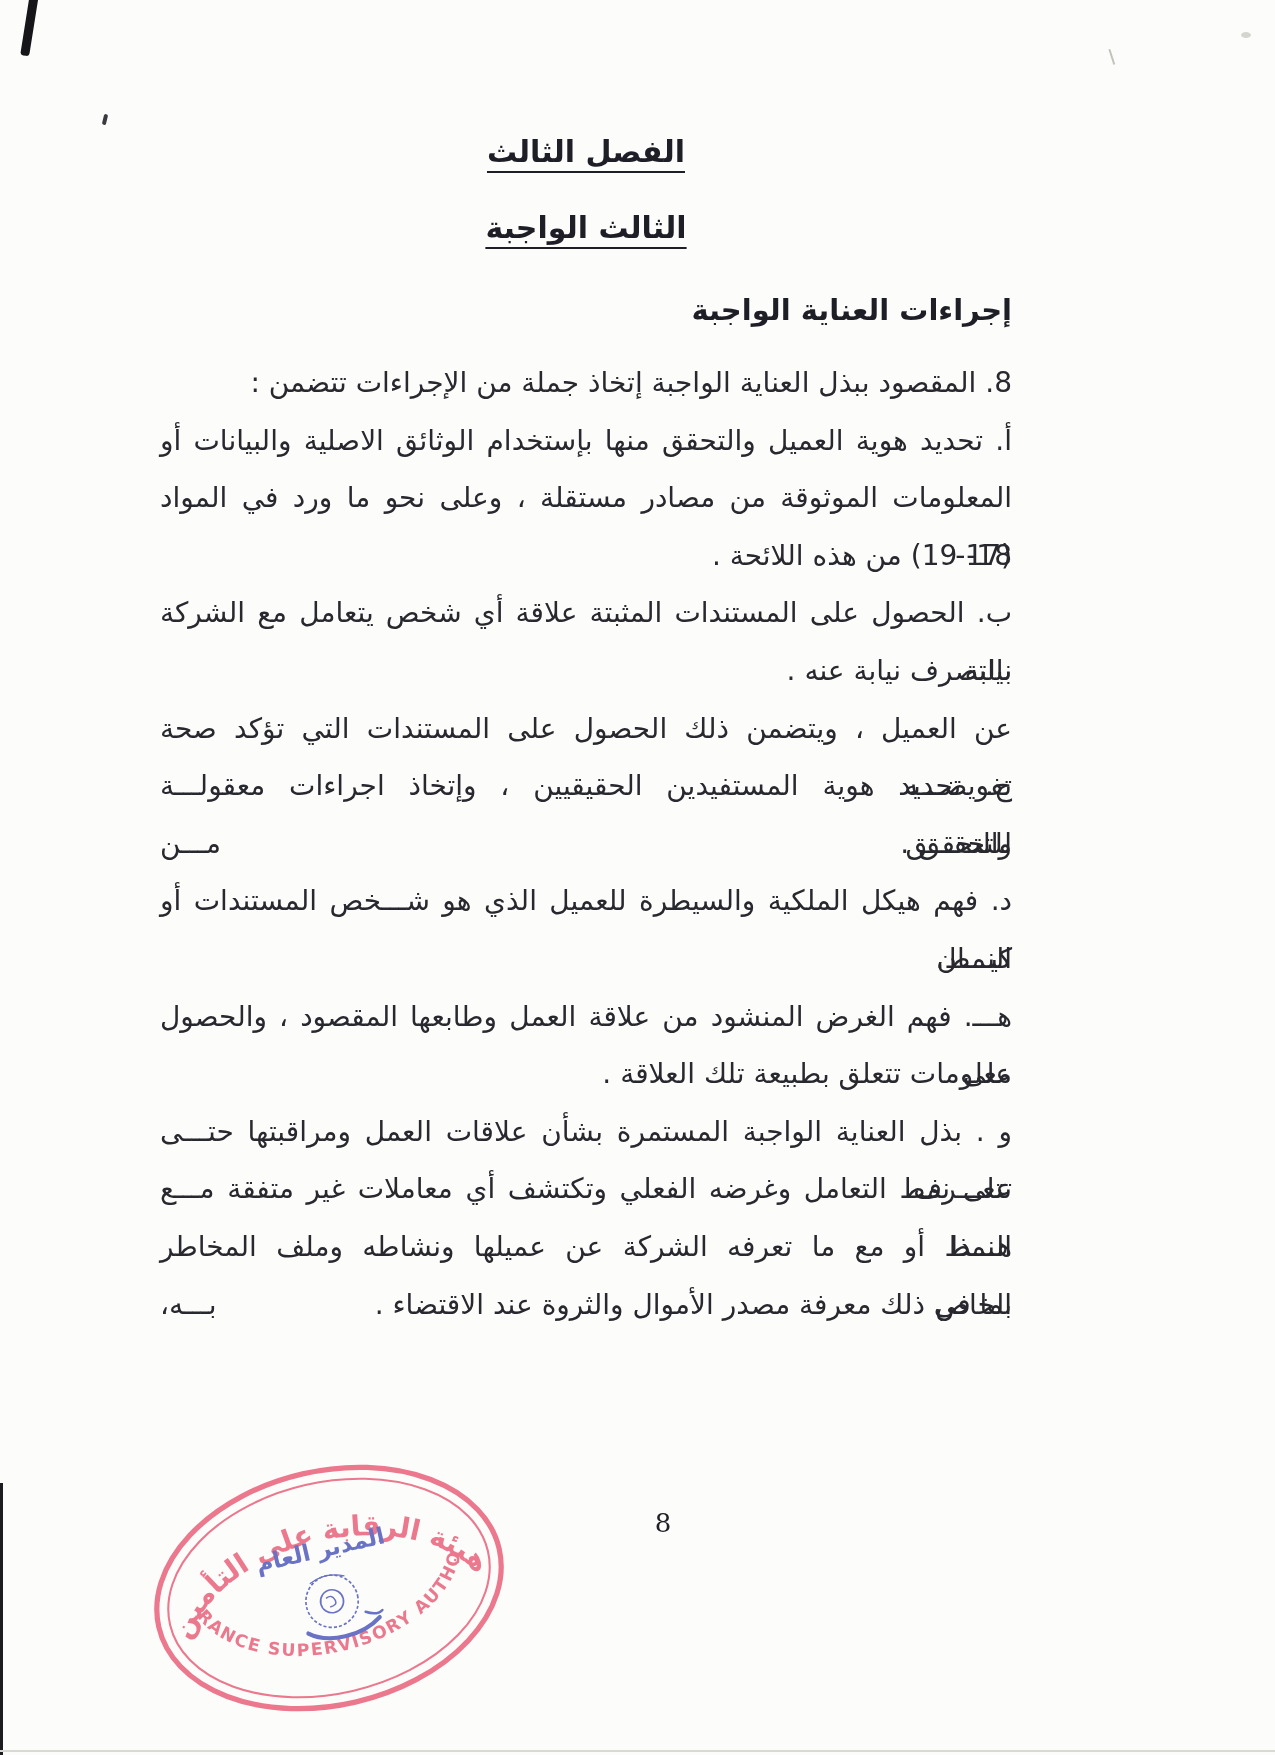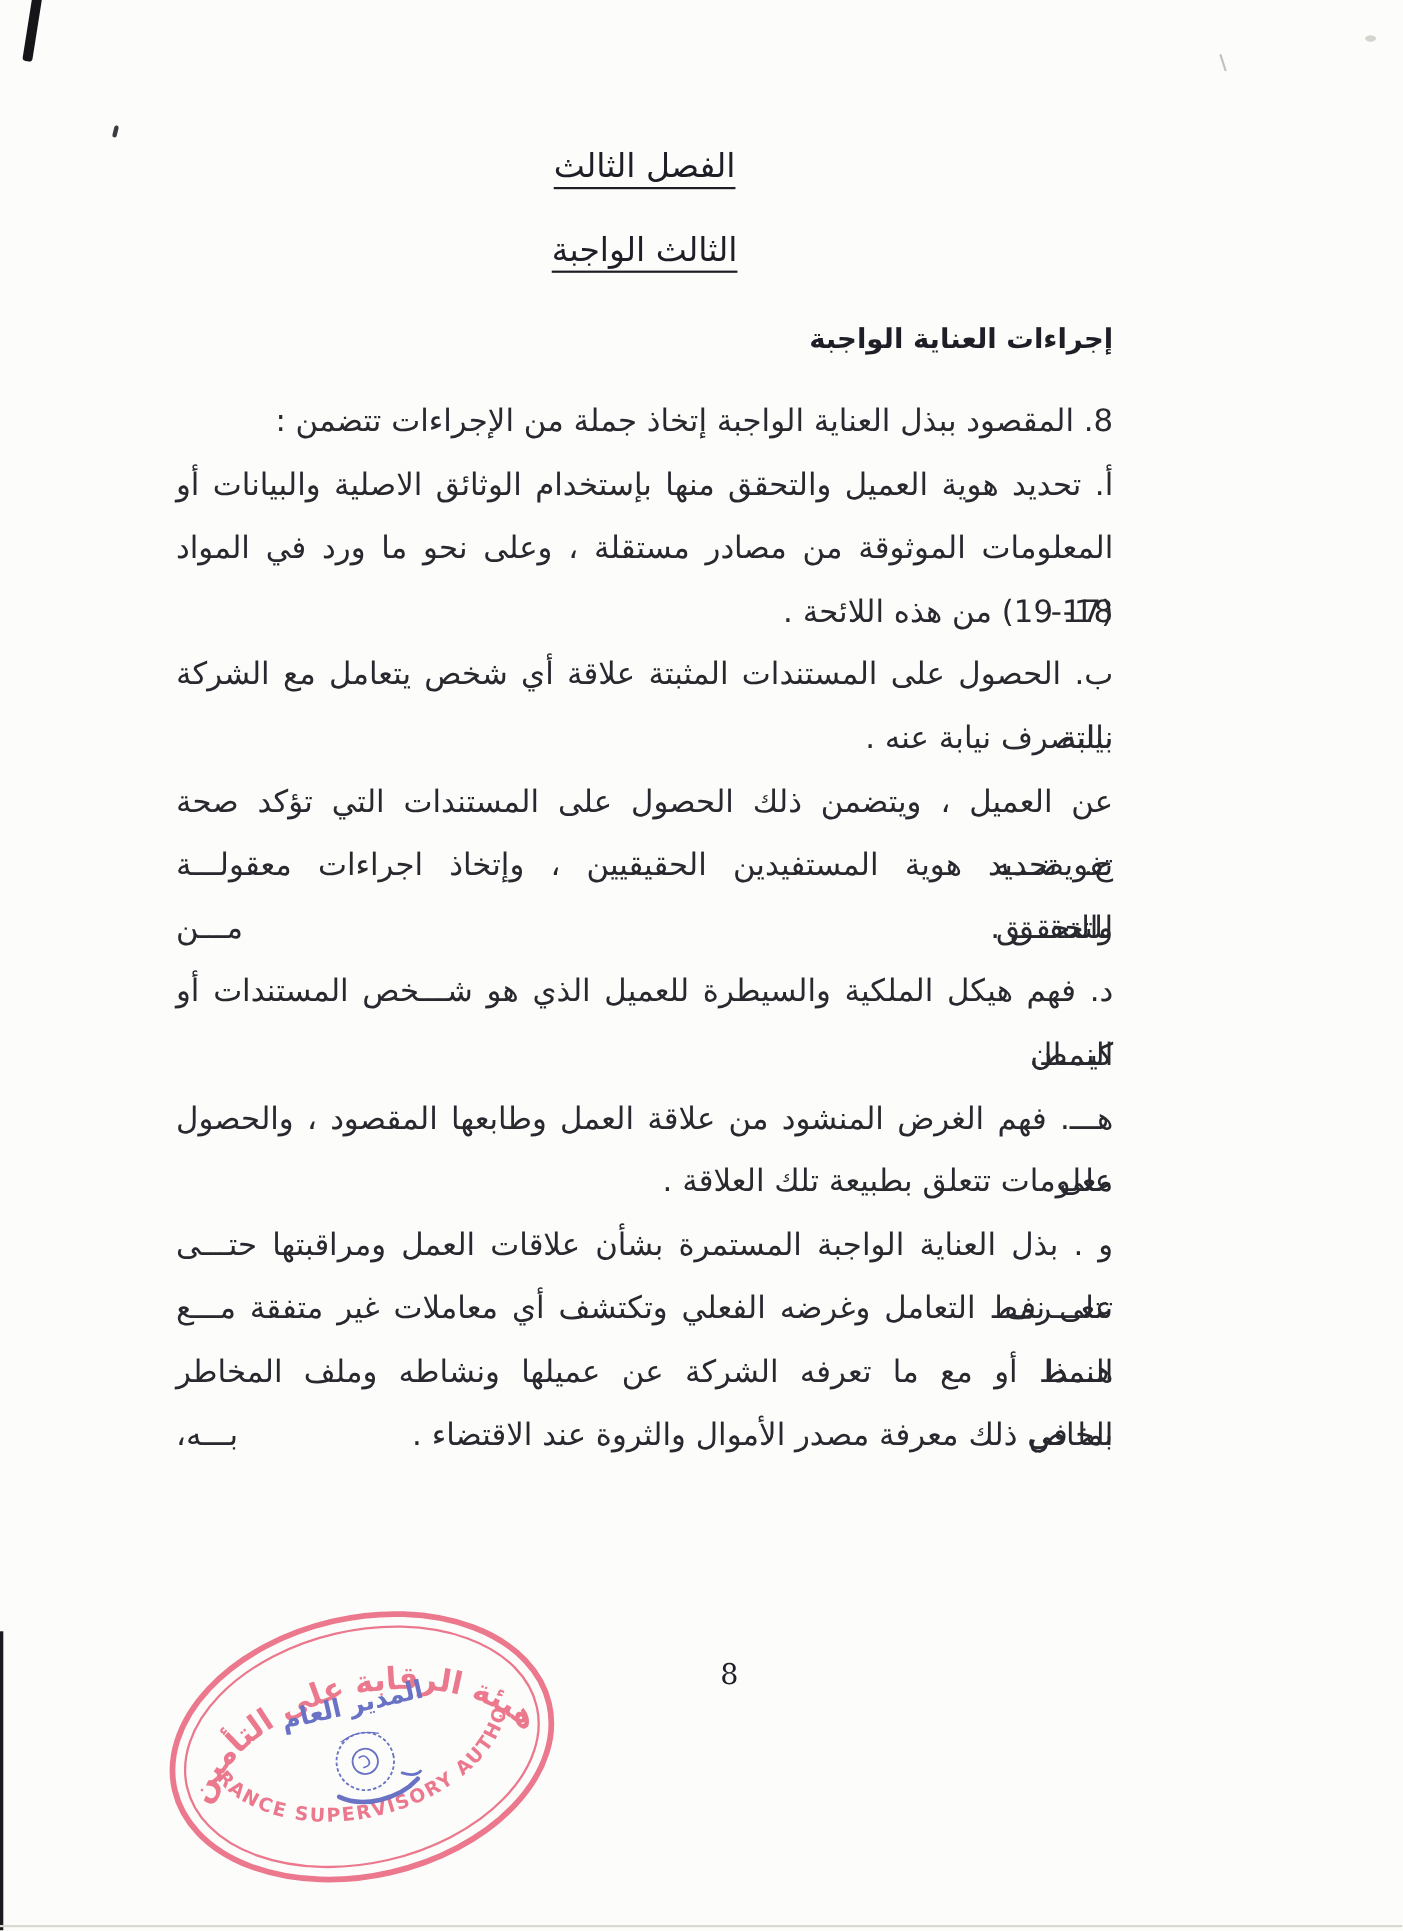--- a/index.html
+++ b/index.html
@@ -57,38 +57,38 @@
     border-radius: 50%;
   }
 
   
   .title {
     position: absolute;
     left: 160px;
     width: 852px;
     text-align: center;
     direction: rtl;
-    font-weight: normal;
+    font-weight: bold;
     font-size: 30px;
     color: #1e1e27;
     text-decoration: underline;
     text-decoration-thickness: 2px;
     text-underline-offset: 9px;
   }
   .title.chapter { top: 134px; }
   .title.subject { top: 210px; }
 
   .heading {
     position: absolute;
     right: 263px;
     top: 293px;
     direction: rtl;
     text-align: right;
     font-weight: bold;
-    font-size: 25px;
+    font-size: 29px;
     color: #1e1e27;
   }
 
   
   .body-text {
     position: absolute;
     top: 354px;
     right: 263px;
     left: 160px;
     direction: rtl;

